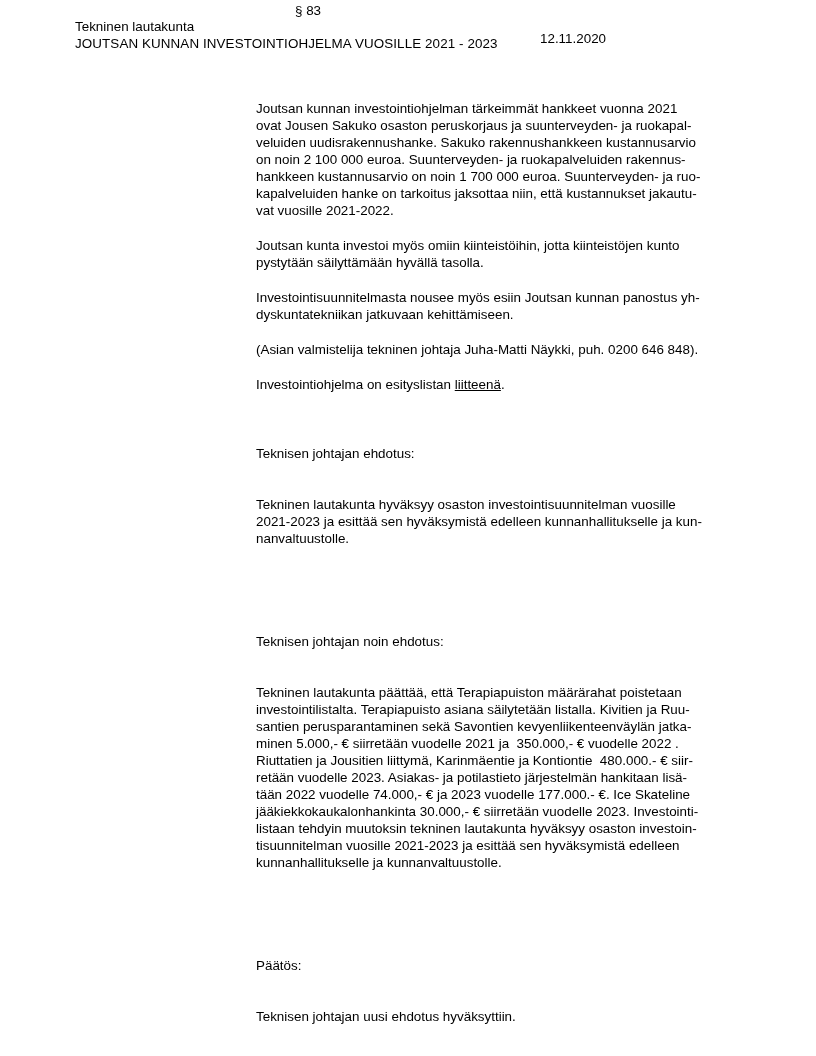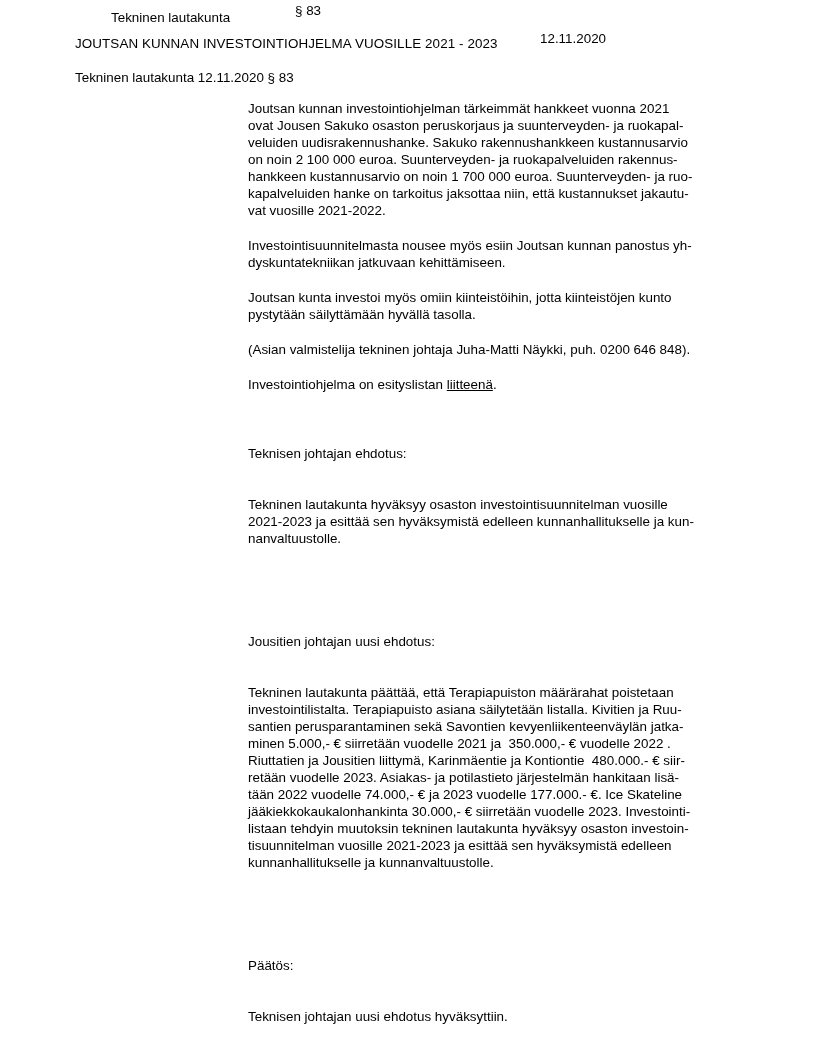--- a/index.html
+++ b/index.html
@@ -13,81 +13,80 @@
     line-height: 17px;
   }
   .page {
     position: relative;
     width: 816px;
     height: 1056px;
     background: #ffffff;
     overflow: hidden;
   }
   .hdr { position: absolute; top: 2px; left: 0; width: 816px; height: 17px; }
-  .hdr-committee { position: absolute; left: 75px; top: 7px; white-space: nowrap; margin-left: 36px; }
+  .hdr-committee { position: absolute; left: 75px; top: 16px; white-space: nowrap; }
   .hdr-section   { position: absolute; left: 295px; top: 0; white-space: nowrap; }
   .hdr-date      { position: absolute; left: 540px; top: 0; white-space: nowrap; margin-top: 28px; }
   .title {
     position: absolute; top: 35px; left: 75px;
     white-space: nowrap; letter-spacing: 0.1px;
   }
   .subheader { position: absolute; top: 69px; left: 75px; white-space: nowrap; }
   .body-col {
     position: absolute; top: 100px; left: 248px; width: 560px;
   }
-  .para { margin: 0 0 18px 0; white-space: pre-wrap; }
+  .para { margin: 0 0 18px 8px; white-space: pre-wrap; }
   .para:last-child { margin-bottom: 0; }
   .lines { white-space: pre-wrap; }
   .u { text-decoration: underline; }
   .heading { }
 </style>
 </head>
 <body>
 
 <div class="page">
 
   <div class="hdr">
     <span class="hdr-committee">Tekninen lautakunta</span>
     <span class="hdr-section">§ 83</span>
     <span class="hdr-date">12.11.2020</span>
   </div>
 
   <div class="title">JOUTSAN KUNNAN INVESTOINTIOHJELMA VUOSILLE 2021 - 2023</div>
 
-  <div class="subheader">Tekninen lautakunta 12.11.2020 § 83</div>
 
   <div class="body-col">
 
     <div class="para">Joutsan kunnan investointiohjelman tärkeimmät hankkeet vuonna 2021
 ovat Jousen Sakuko osaston peruskorjaus ja suunterveyden- ja ruokapal-
 veluiden uudisrakennushanke. Sakuko rakennushankkeen kustannusarvio
 on noin 2 100 000 euroa. Suunterveyden- ja ruokapalveluiden rakennus-
 hankkeen kustannusarvio on noin 1 700 000 euroa. Suunterveyden- ja ruo-
 kapalveluiden hanke on tarkoitus jaksottaa niin, että kustannukset jakautu-
 vat vuosille 2021-2022.</div>
 
+    <div class="para">Joutsan kunta investoi myös omiin kiinteistöihin, jotta kiinteistöjen kunto
+pystytään säilyttämään hyvällä tasolla.</div>
+
     <div class="para">Investointisuunnitelmasta nousee myös esiin Joutsan kunnan panostus yh-
 dyskuntatekniikan jatkuvaan kehittämiseen.</div>
-
-    <div class="para">Joutsan kunta investoi myös omiin kiinteistöihin, jotta kiinteistöjen kunto
-pystytään säilyttämään hyvällä tasolla.</div>
 
     <div class="para">(Asian valmistelija tekninen johtaja Juha-Matti Näykki, puh. 0200 646 848).</div>
 
     <div class="para"><span>Investointiohjelma on esityslistan </span><span class="u">liitteenä</span><span>.</span></div>
 
     <div class="para">
       <div class="heading">Teknisen johtajan ehdotus:</div>
       <div class="lines">Tekninen lautakunta hyväksyy osaston investointisuunnitelman vuosille
 2021-2023 ja esittää sen hyväksymistä edelleen kunnanhallitukselle ja kun-
 nanvaltuustolle.</div>
     </div>
 
     <div class="para">
-      <div class="heading">Jousitien johtajan uusi ehdotus:</div>
+      <div class="heading">Teknisen johtajan noin ehdotus:</div>
       <div class="lines">Tekninen lautakunta päättää, että Terapiapuiston määrärahat poistetaan
 investointilistalta. Terapiapuisto asiana säilytetään listalla. Kivitien ja Ruu-
 santien perusparantaminen sekä Savontien kevyenliikenteenväylän jatka-
 minen 5.000,- € siirretään vuodelle 2021 ja  350.000,- € vuodelle 2022 .
 Riuttatien ja Jousitien liittymä, Karinmäentie ja Kontiontie  480.000.- € siir-
 retään vuodelle 2023. Asiakas- ja potilastieto järjestelmän hankitaan lisä-
 tään 2022 vuodelle 74.000,- € ja 2023 vuodelle 177.000.- €. Ice Skateline
 jääkiekkokaukalonhankinta 30.000,- € siirretään vuodelle 2023. Investointi-
 listaan tehdyin muutoksin tekninen lautakunta hyväksyy osaston investoin-
 tisuunnitelman vuosille 2021-2023 ja esittää sen hyväksymistä edelleen

